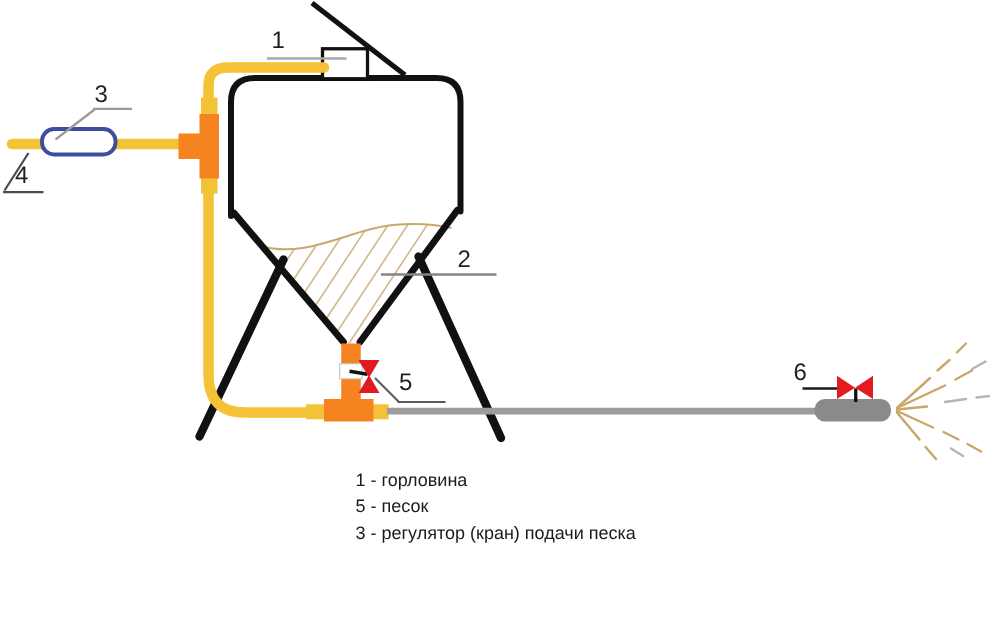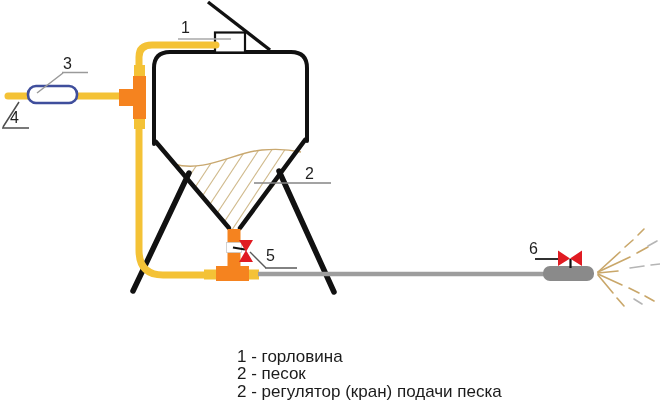--- a/index.html
+++ b/index.html
@@ -12,24 +12,23 @@
   }
   .stage svg{position:absolute;left:0;top:0;}
   .marker{
     position:absolute;
     font-size:16px;line-height:16px;
     color:#1f1f1f;
   }
   .legend{
     position:absolute;
     left:237px;top:312px;
-    font-size:17px;line-height:17.4px;
+    font-size:12px;line-height:17.4px;
     color:#1b1b1b;
     white-space:nowrap;
-    margin-top:36px;
   }
 </style>
 </head>
 <body>
 
 <div class="stage">
 
   <svg width="660" height="420" viewBox="0 0 660 420">
     <defs>
       <clipPath id="sandClip">
@@ -145,17 +144,17 @@
 
   <div class="marker" style="left:181px;top:20px;">1</div>
   <div class="marker" style="left:305px;top:166px;">2</div>
   <div class="marker" style="left:63px;top:56px;">3</div>
   <div class="marker" style="left:10px;top:110px;">4</div>
   <div class="marker" style="left:266px;top:248px;">5</div>
   <div class="marker" style="left:529px;top:241px;">6</div>
 
   <div class="legend">
     <div>1 - горловина</div>
-    <div>2 - песок</div>
-    <div>2 - регулятор (кран) подачи песка</div>
+    <div>5 - песок</div>
+    <div>3 - регулятор (кран) подачи песка</div>
   </div>
 
 </div>
 
 </body></html>

